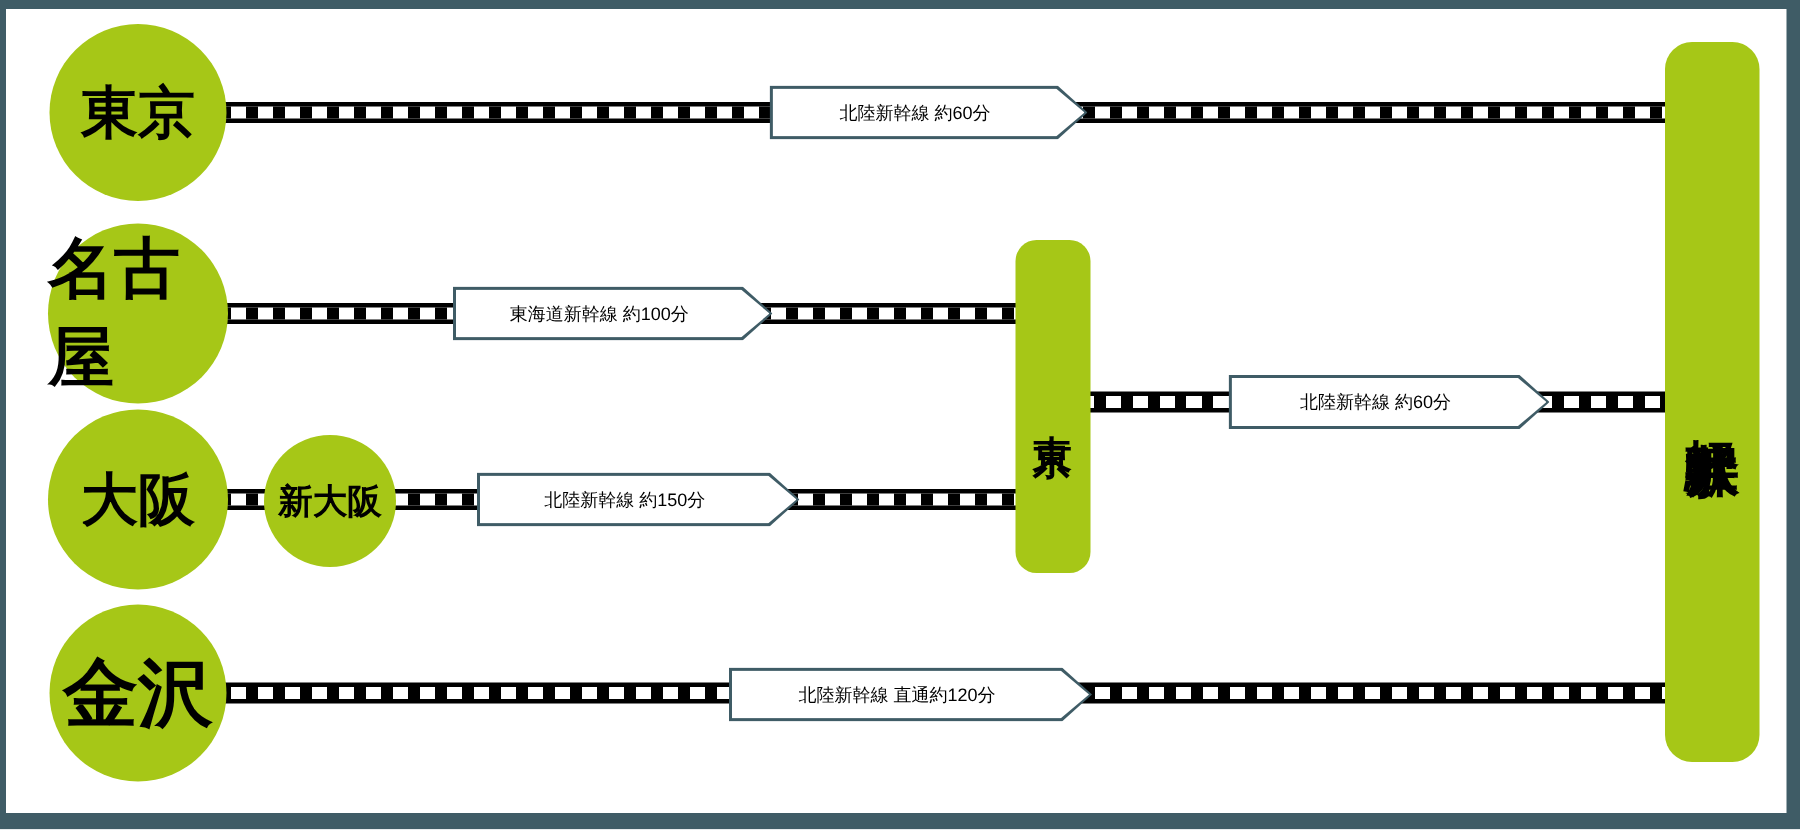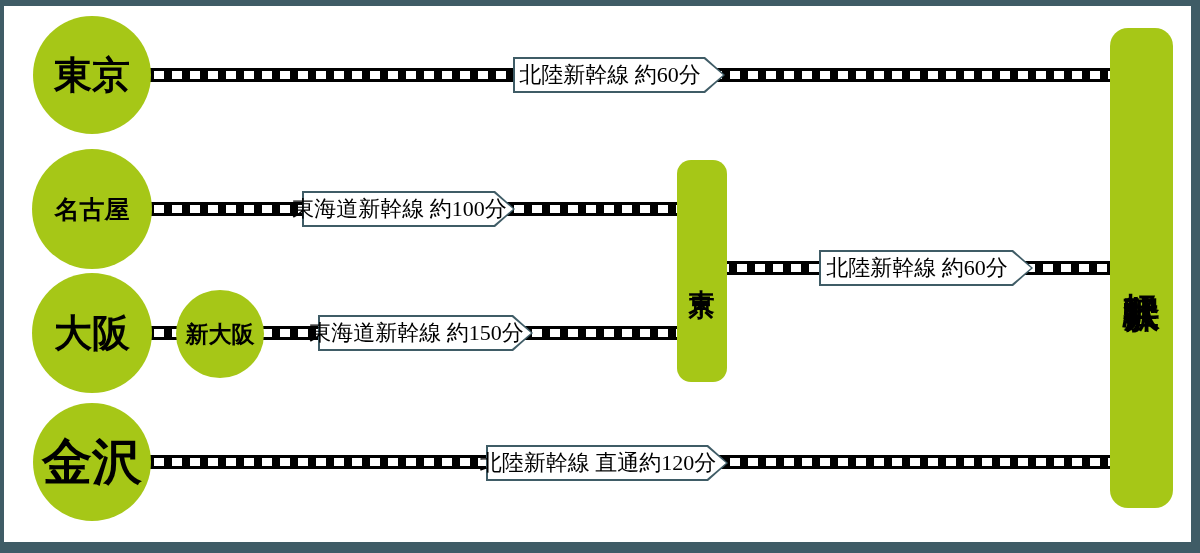--- a/index.html
+++ b/index.html
@@ -62,44 +62,43 @@
     background: #ffffff;
     clip-path: polygon(0 0, calc(100% - 19px) 0, 100% 50%, calc(100% - 19px) 100%, 0 100%);
   }
   .route-label .label-text {
     position: absolute;
     inset: 0;
     display: flex;
     align-items: center;
     justify-content: center;
     padding-right: 18px;
-    font-size: 22px;
+    font-size: 12px;
     white-space: nowrap;
     z-index: 1;
-    font-family: Liberation Serif, serif;
   }
   .label-1 { left: 513px; top: 57px;  width: 212px; }
   .label-2 { left: 302px; top: 191px; width: 213px; }
   .label-3 { left: 819px; top: 250px; width: 214px; }
   .label-4 { left: 318px; top: 315px; width: 215px; }
   .label-5 { left: 486px; top: 445px; width: 242px; }
 
   
   .station-circle {
     position: absolute;
     background: #a6c717;
     border-radius: 50%;
     display: flex;
     align-items: center;
     justify-content: center;
     font-weight: bold;
     z-index: 3;
   }
   .st-tokyo      { left: 33px;  top: 16px;  width: 118px; height: 118px; font-size: 38px; }
-  .st-nagoya     { left: 32px;  top: 149px; width: 120px; height: 120px; font-size: 25px; }
+  .st-nagoya     { left: 32px;  top: 149px; width: 120px; height: 120px; font-size: 44px; }
   .st-osaka      { left: 32px;  top: 273px; width: 120px; height: 120px; font-size: 38px; }
   .st-shinosaka  { left: 176px; top: 290px; width: 88px;  height: 88px;  font-size: 23px; }
   .st-kanazawa   { left: 33px;  top: 403px; width: 118px; height: 118px; font-size: 50px; }
 
   .station-bar {
     position: absolute;
     background: #a6c717;
     display: flex;
     align-items: center;
     justify-content: center;
@@ -146,21 +145,21 @@
 
   <div class="route-label label-3">
     <div class="arrow-border"></div>
     <div class="arrow-fill"></div>
     <span class="label-text">北陸新幹線 約60分</span>
   </div>
 
   <div class="route-label label-4">
     <div class="arrow-border"></div>
     <div class="arrow-fill"></div>
-    <span class="label-text">東海道新幹線 約150分</span>
+    <span class="label-text">北陸新幹線 約150分</span>
   </div>
 
   <div class="route-label label-5">
     <div class="arrow-border"></div>
     <div class="arrow-fill"></div>
     <span class="label-text">北陸新幹線 直通約120分</span>
   </div>
 
   <div class="station-circle st-tokyo">
     <span>東京</span>

